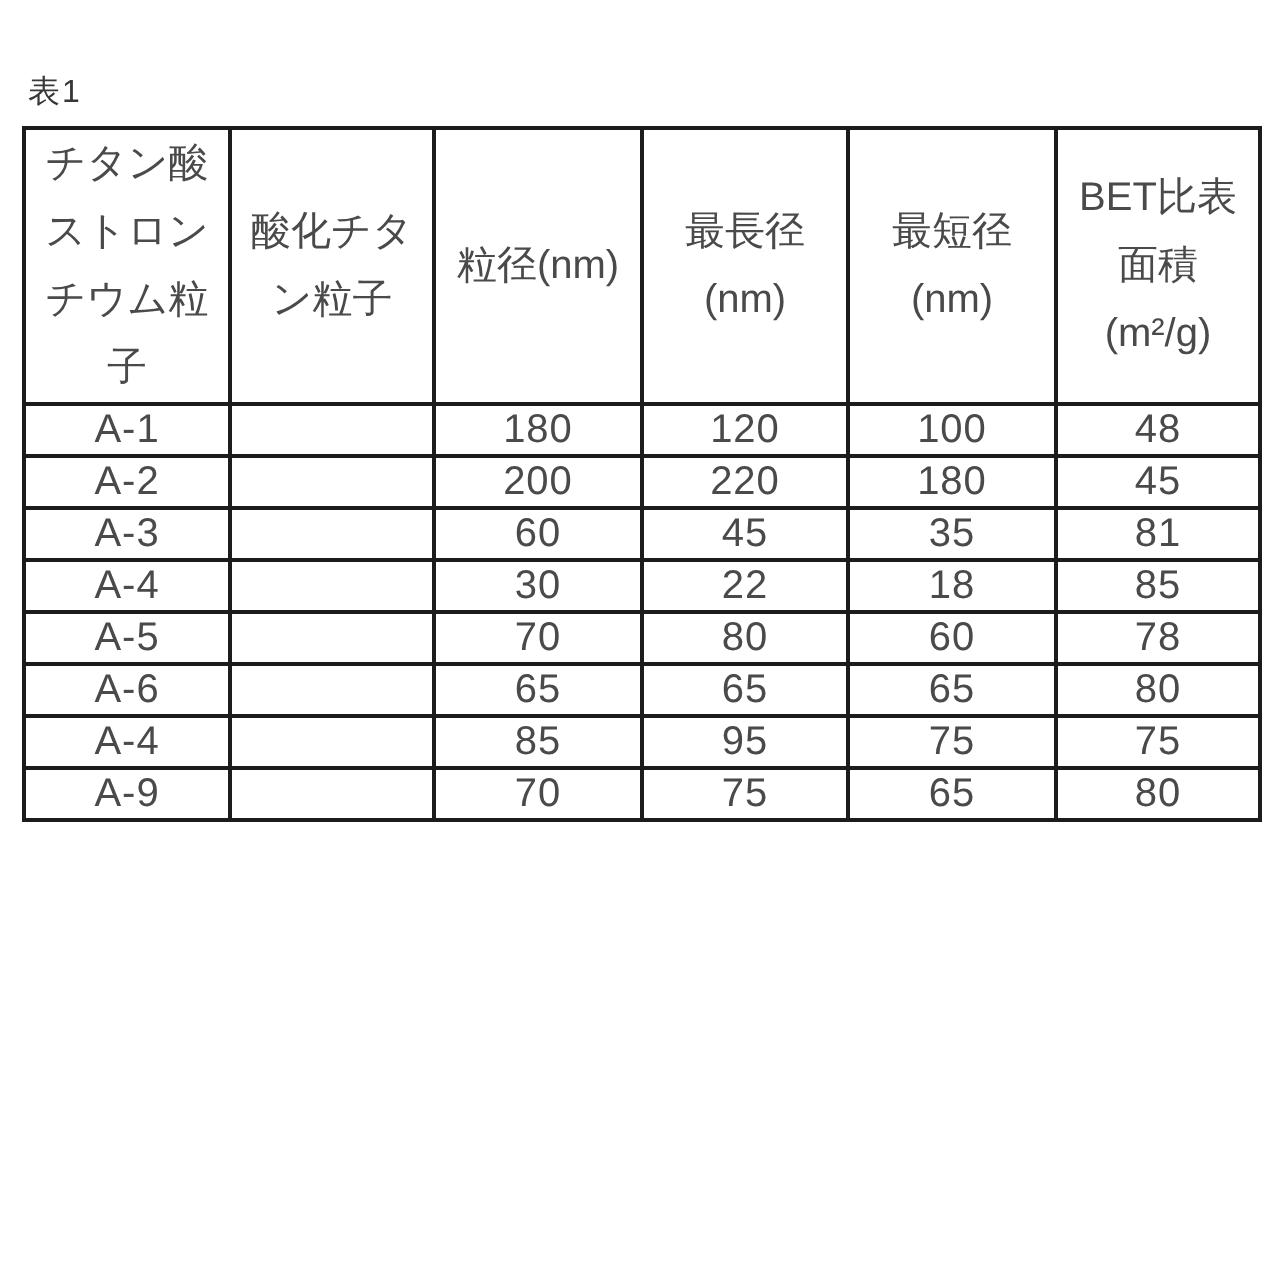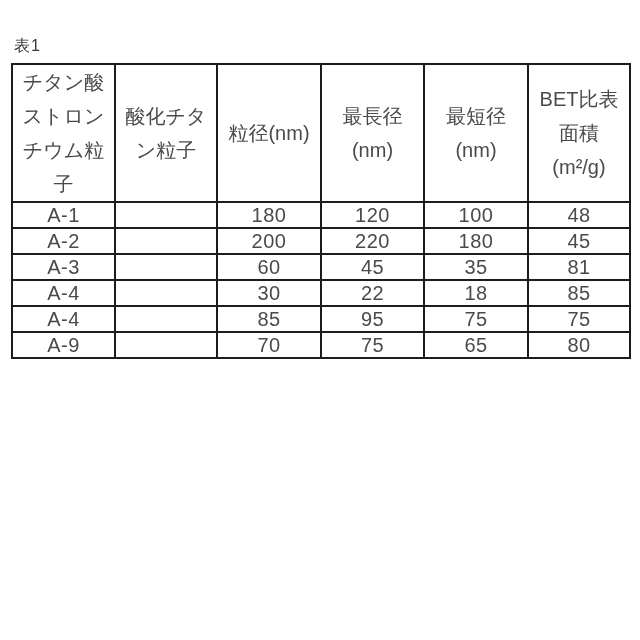--- a/index.html
+++ b/index.html
@@ -118,20 +118,36 @@
     </tr>
     <tr>
       <td>A-4</td>
       <td></td>
       <td>30</td>
       <td>22</td>
       <td>18</td>
       <td>85</td>
     </tr>
     <tr>
+      <td>A-5</td>
+      <td></td>
+      <td>70</td>
+      <td>80</td>
+      <td>60</td>
+      <td>78</td>
+    </tr>
+    <tr>
+      <td>A-6</td>
+      <td></td>
+      <td>65</td>
+      <td>65</td>
+      <td>65</td>
+      <td>80</td>
+    </tr>
+    <tr>
       <td>A-4</td>
       <td></td>
       <td>85</td>
       <td>95</td>
       <td>75</td>
       <td>75</td>
     </tr>
     <tr>
       <td>A-9</td>
       <td></td>

